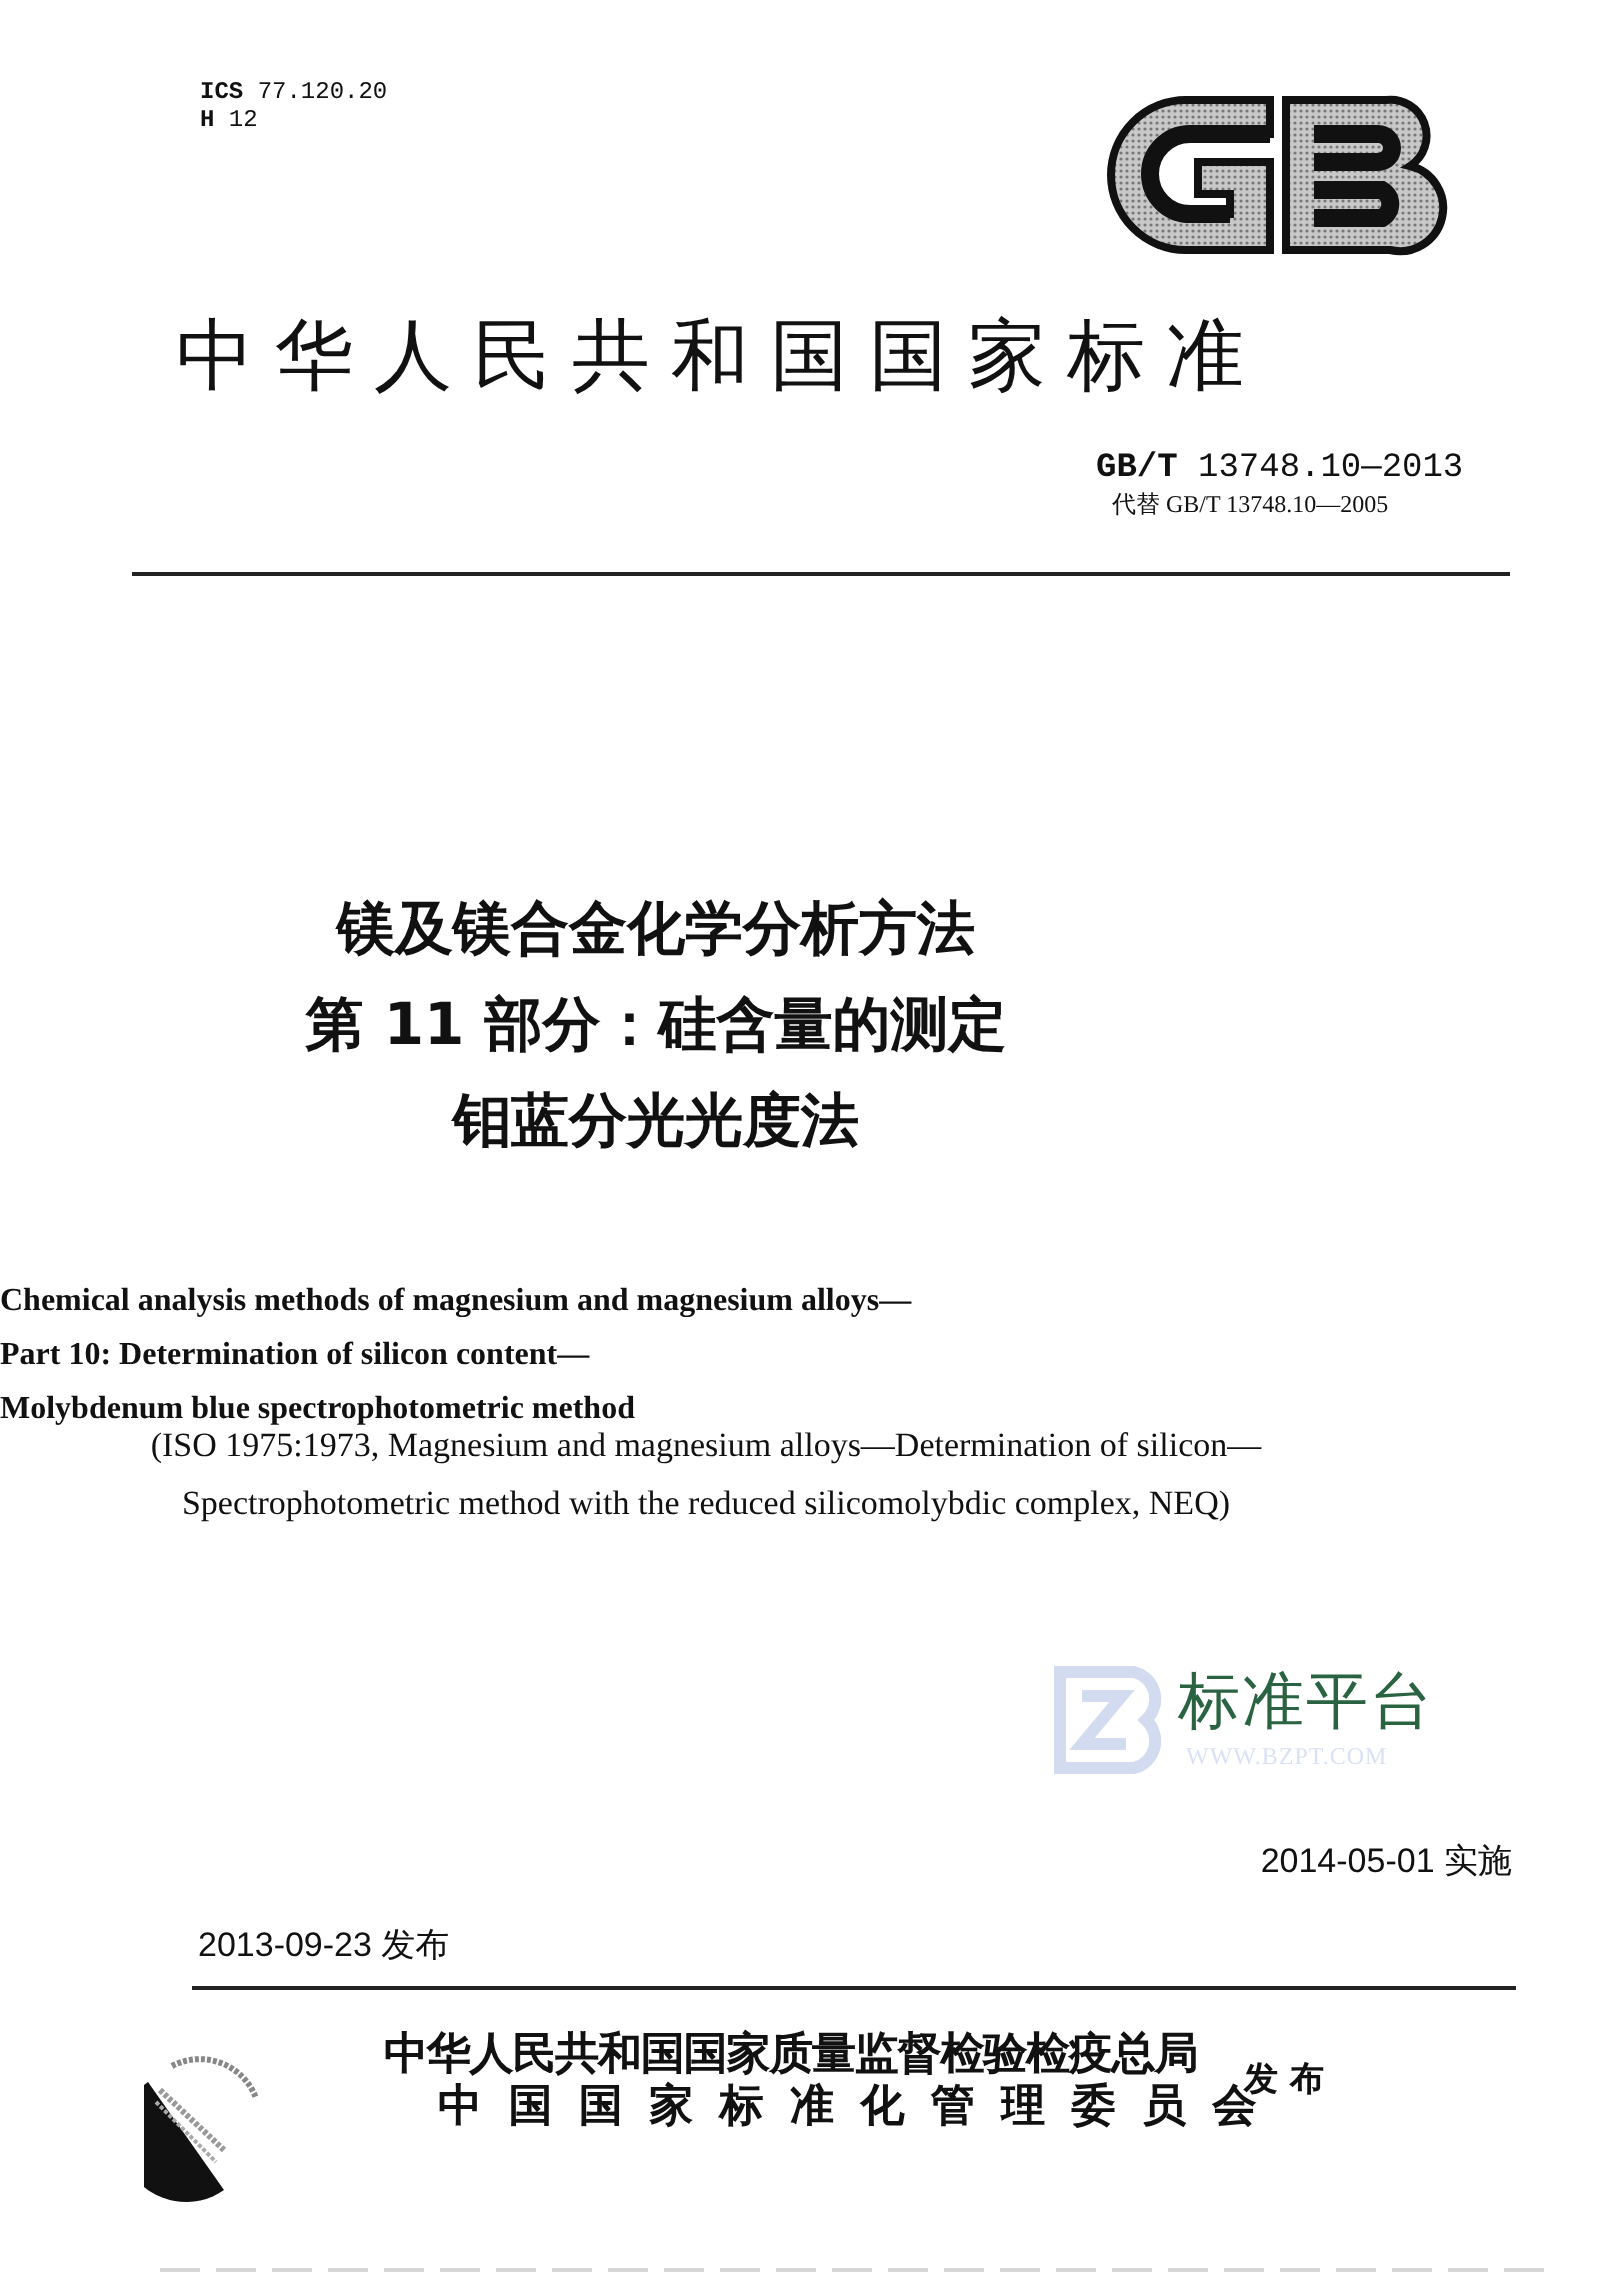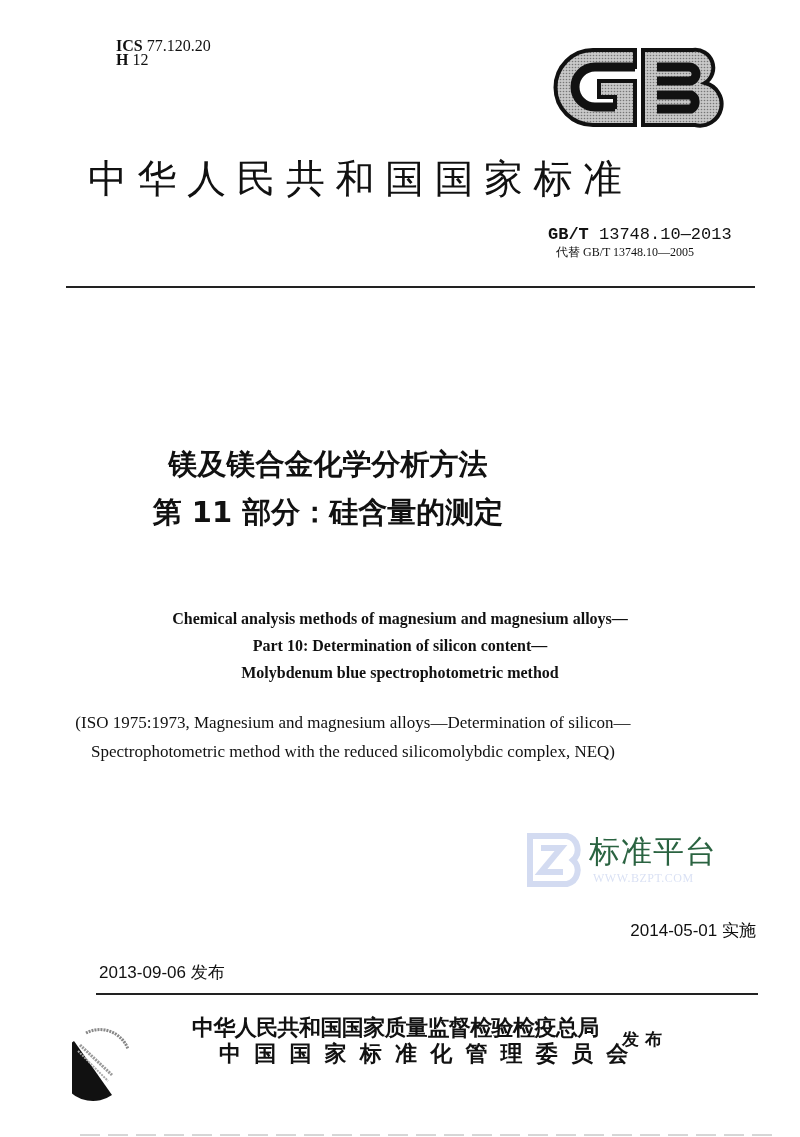--- a/index.html
+++ b/index.html
@@ -1,34 +1,34 @@
 <!DOCTYPE html>
 <html><head>
   <meta charset="utf-8">
   <style>
     * { margin: 0; padding: 0; box-sizing: border-box; }
     html, body { width: 800px; height: 1137px; background: #ffffff; overflow: hidden; }
     body { position: relative; color: #111; font-family: "DejaVu Serif", serif; }
 
-    .ics { position: absolute; left: 116px; top: 39px; font-size: 16px; line-height: 14px; font-family: Liberation Serif, serif; }
+    .ics { position: absolute; left: 100px; top: 39px; font-size: 12px; line-height: 14px; font-family: Liberation Mono, monospace; }
     .ics .b { font-weight: bold; }
 
     .gb-logo { position: absolute; left: 553px; top: 45px; width: 172px; height: 85px; }
 
     .national-title { position: absolute; left: 88px; top: 150px; width: 672px; font-size: 39px; font-weight: normal; letter-spacing: 10.5px; white-space: nowrap; font-family: "DejaVu Serif", serif; line-height: 58px; }
 
     .std-no { position: absolute; left: 548px; top: 225px; font-size: 17px; line-height: 20px; font-family: Liberation Mono, monospace; white-space: nowrap; }
     .std-no .pfx { font-weight: bold; }
     .std-replace { position: absolute; left: 556px; top: 245px; font-size: 12px; line-height: 14px; font-family: "Liberation Serif", serif; white-space: nowrap; }
 
     .rule-top { position: absolute; left: 66px; top: 286px; width: 689px; height: 2px; background: #222; }
 
     .cn-title { position: absolute; left: 0; top: 440px; width: 656px; text-align: center; font-family: "DejaVu Sans", sans-serif; font-size: 29px; line-height: 48px; font-weight: bold; color: #111; }
 
-    .en-title { position: absolute; left: 0; top: 605px; width: 800px; text-align: center; font-family: "Liberation Serif", serif; font-size: 16px; font-weight: bold; line-height: 27px; }
+    .en-title { position: absolute; left: 0; top: 637px; width: 800px; font-family: "Liberation Serif", serif; font-size: 16px; font-weight: bold; line-height: 27px; }
 
     .iso-ref { position: absolute; left: 0; top: 708px; width: 706px; text-align: center; font-family: "Liberation Serif", serif; font-size: 17px; line-height: 29px; }
 
     .watermark { position: absolute; left: 527px; top: 832px; width: 200px; height: 56px; opacity: 0.9; }
     .wm-box { position: absolute; left: 0; top: 0; width: 58px; height: 56px; }
     .wm-cn { position: absolute; left: 62px; top: 2px; font-size: 31px; color: #14532d; font-family: "DejaVu Serif", serif; letter-spacing: 1px; white-space: nowrap; line-height: 34px; }
     .wm-url { position: absolute; left: 66px; top: 39px; font-size: 12px; color: #d6def3; font-family: "Liberation Serif", serif; letter-spacing: 0.5px; white-space: nowrap; }
 
     .issue-date { position: absolute; left: 99px; top: 962px; font-family: "Liberation Sans", sans-serif; font-size: 17px; line-height: 22px; }
     .impl-date { position: absolute; right: 44px; top: 920px; font-family: "Liberation Sans", sans-serif; font-size: 17px; line-height: 22px; }
@@ -76,20 +76,21 @@
 <div class="std-replace">
   <span>代替</span>
   <span>GB/T 13748.10—2005</span>
 </div>
 
 <div class="rule-top"></div>
 
 <div class="cn-title">
   <div>镁及镁合金化学分析方法</div>
   <div>第 11 部分：硅含量的测定</div>
+  <div>钼蓝分光光度法</div>
 </div>
 
 <div class="en-title">
   <div>Chemical analysis methods of magnesium and magnesium alloys—</div>
   <div>Part 10: Determination of silicon content—</div>
   <div>Molybdenum blue spectrophotometric method</div>
 </div>
 
 <div class="iso-ref">
   <div>(ISO 1975:1973, Magnesium and magnesium alloys—Determination of silicon—</div>
@@ -98,21 +99,21 @@
 
 <div class="watermark">
   <svg class="wm-box" viewBox="0 0 58 56">
     <path d="M3 4 H40 A14 14 0 0 1 46 28 A14 14 0 0 1 40 52 H3 Z" fill="none" stroke="#cfd8f0" stroke-width="6"></path>
     <path d="M14 16 H34 L14 40 H36" fill="none" stroke="#cfd8f0" stroke-width="6"></path>
   </svg>
   <div class="wm-cn">标准平台</div>
   <div class="wm-url">WWW.BZPT.COM</div>
 </div>
 
-<div class="issue-date">2013-09-06 发布</div>
+<div class="issue-date">2013-09-23 发布</div>
 <div class="impl-date">2014-05-01 实施</div>
 <div class="rule-bottom"></div>
 
 <svg class="stamp" viewBox="0 0 60 80">
   <path d="M2 18 A30 30 0 0 0 40 72 Z" fill="#111"></path>
   <path d="M14 10 A30 30 0 0 1 56 26" fill="none" stroke="#888" stroke-width="3" stroke-dasharray="2 1"></path>
   <path d="M8 22 L40 52" stroke="#999" stroke-width="3" stroke-dasharray="2 1"></path>
   <path d="M6 28 L36 58" stroke="#aaa" stroke-width="2" stroke-dasharray="2 1"></path>
 </svg>
 

